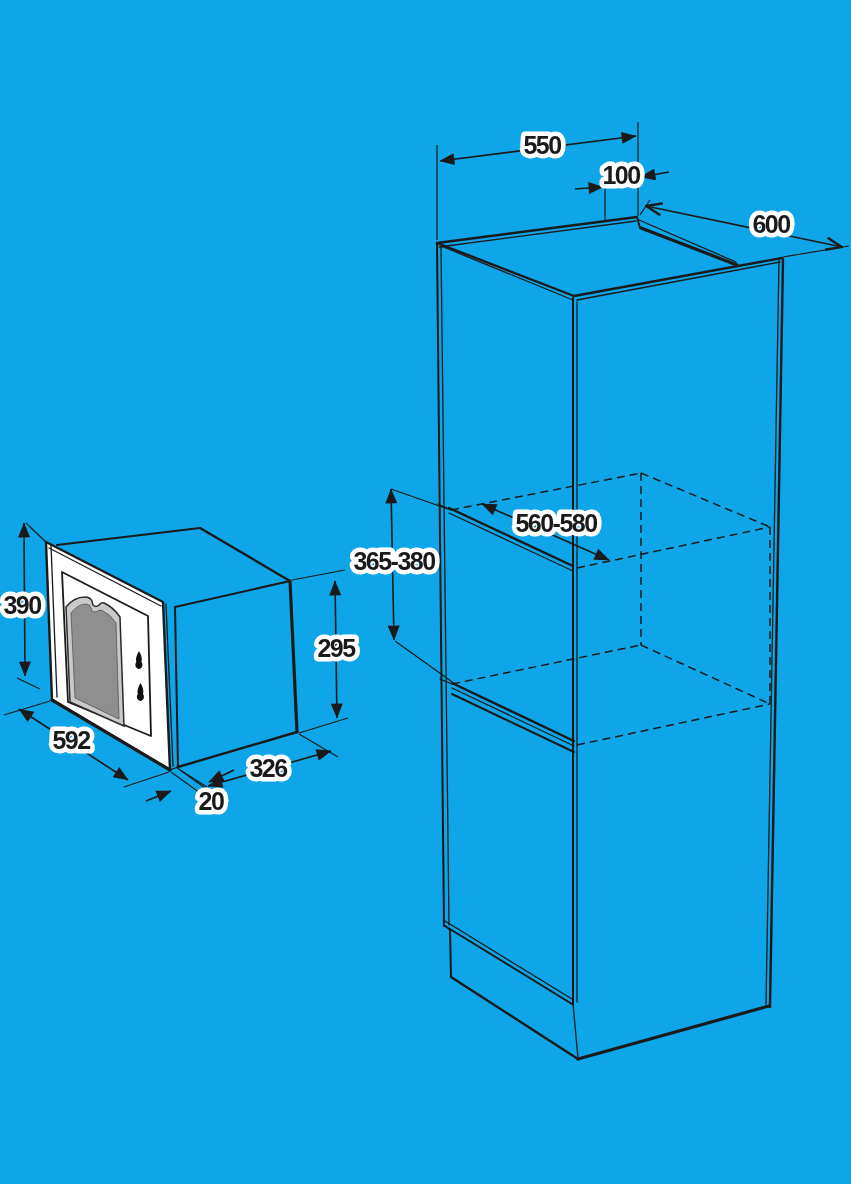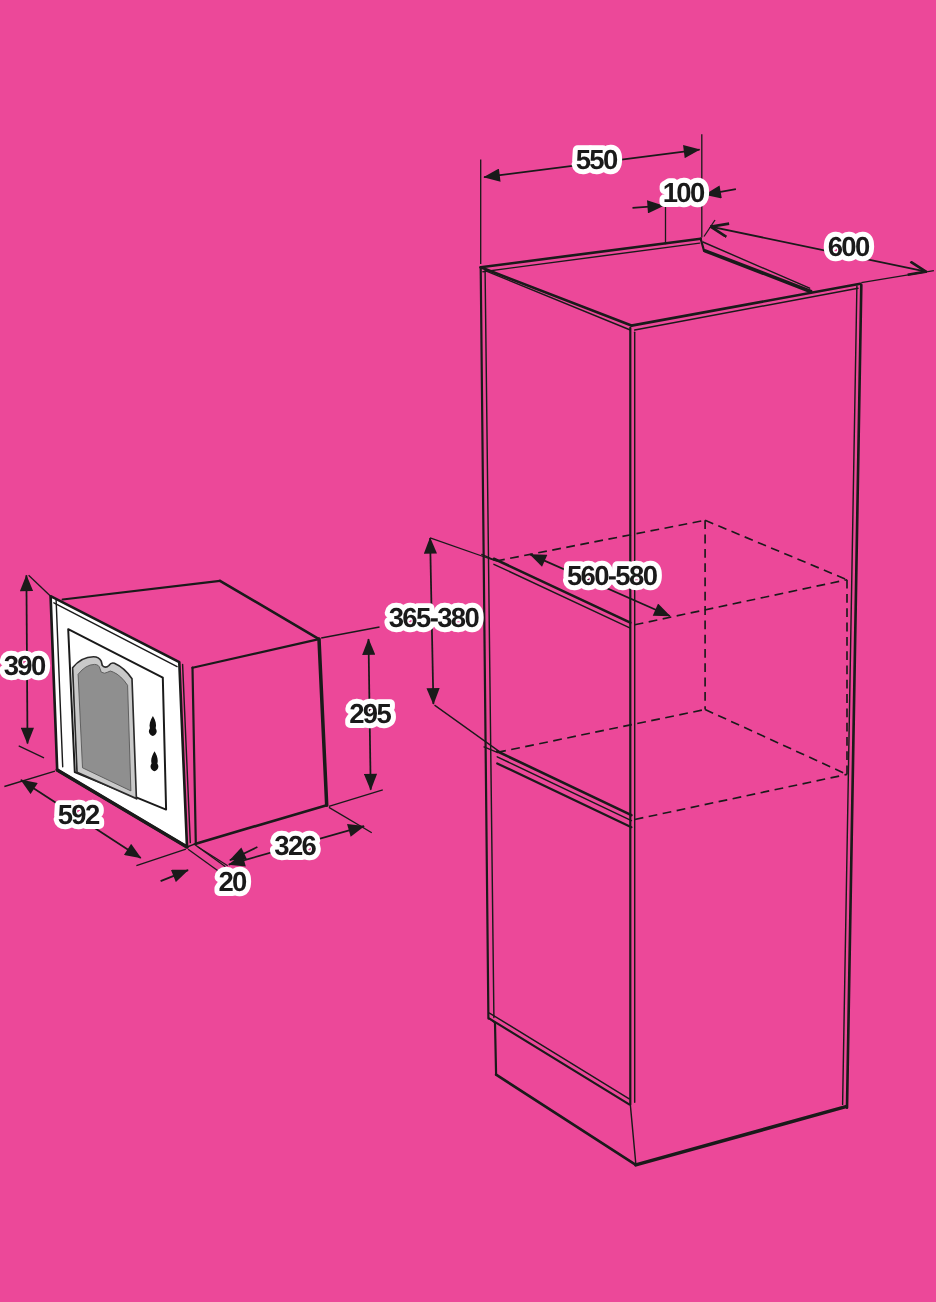--- a/index.html
+++ b/index.html
@@ -1,16 +1,16 @@
 <!DOCTYPE html>
 <html><head>
 <meta charset="utf-8">
 <style>
   html,body{margin:0;padding:0;background:#fff;}
-  .page{position:relative;width:851px;height:1184px;background:#ec4899;overflow:hidden;}
+  .page{position:relative;width:851px;height:1184px;background:#0ea5e9;overflow:hidden;}
   svg{display:block;}
   .ln   {stroke:#1a1a1a;stroke-width:2;fill:none;stroke-linecap:round;}
   .ln22 {stroke:#1a1a1a;stroke-width:2.4;fill:none;stroke-linecap:round;}
   .thick{stroke:#1a1a1a;stroke-width:3.2;fill:none;stroke-linecap:round;}
   .thin {stroke:#1a1a1a;stroke-width:1.3;fill:none;stroke-linecap:round;}
   .dash {stroke:#1a1a1a;stroke-width:1.5;fill:none;stroke-dasharray:8 5;}
   .dimln{stroke:#1a1a1a;stroke-width:1.6;fill:none;}
   .extln{stroke:#1a1a1a;stroke-width:1.2;fill:none;}
   .face {fill:#ffffff;stroke:#1a1a1a;stroke-width:2.4;stroke-linejoin:round;}
   .dim  {font-family:"Liberation Sans",sans-serif;font-weight:bold;font-size:25px;

